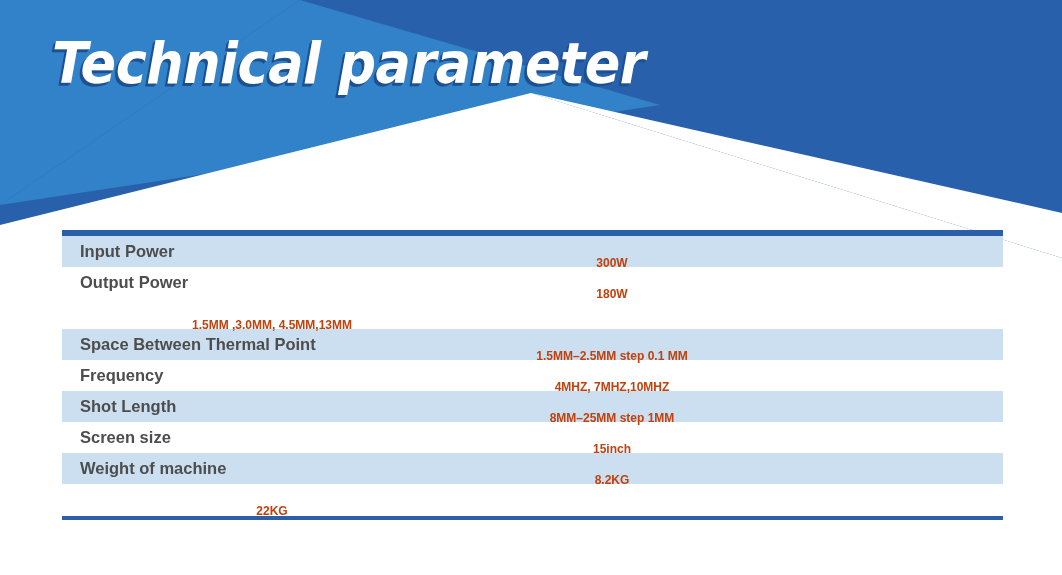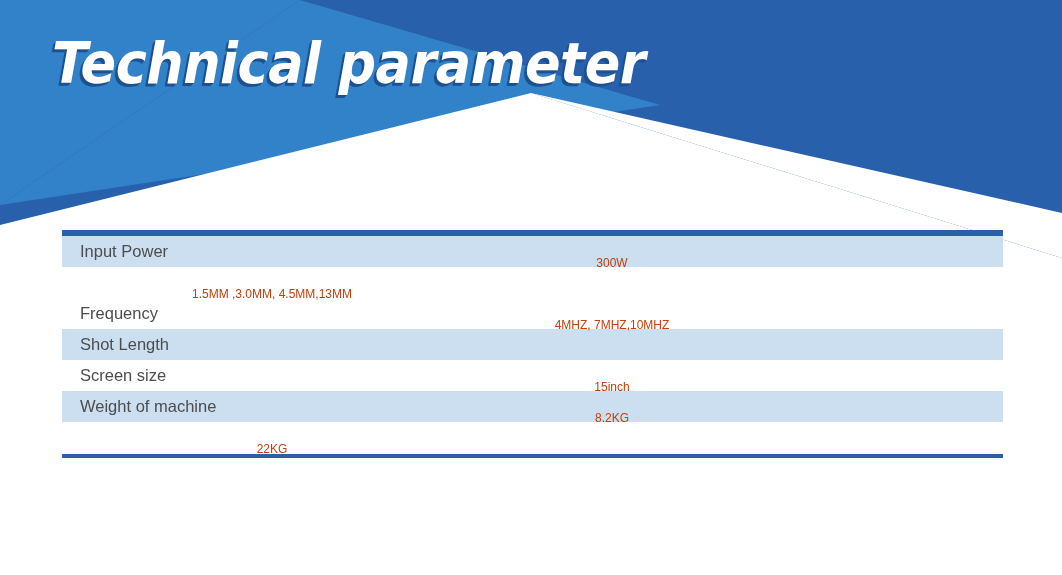--- a/index.html
+++ b/index.html
@@ -75,20 +75,21 @@
     margin-top: 1px;
   }
   .spec-rows {
     width: 100%;
   }
   .spec-row {
     display: flex;
     align-items: center;
     height: 31px;
     background: #ffffff;
+    font-weight: bold;
   }
   .spec-row.alt {
     background: #cbdff0;
   }
   .spec-label {
     flex: 0 0 340px;
     padding-left: 18px;
     box-sizing: border-box;
     font-size: 16.5px;
     color: #4d4d4d;
@@ -124,30 +125,41 @@
 
   <div class="spec-table">
     <div class="table-top-rule"></div>
     <div class="spec-rows">
         <div class="spec-row alt">
           <div class="spec-label">Input Power</div>
           <div class="spec-value">300W</div>
           <div class="spec-pad"></div>
         </div>
         <div class="spec-row">
+          <div class="spec-label">Output Power</div>
+          <div class="spec-value">180W</div>
+          <div class="spec-pad"></div>
+        </div>
+        <div class="spec-row">
           <div class="spec-value">1.5MM ,3.0MM, 4.5MM,13MM</div>
+          <div class="spec-pad"></div>
+        </div>
+        <div class="spec-row alt">
+          <div class="spec-label">Space Between Thermal Point</div>
+          <div class="spec-value">1.5MM–2.5MM step 0.1 MM</div>
           <div class="spec-pad"></div>
         </div>
         <div class="spec-row">
           <div class="spec-label">Frequency</div>
           <div class="spec-value">4MHZ, 7MHZ,10MHZ</div>
           <div class="spec-pad"></div>
         </div>
         <div class="spec-row alt">
           <div class="spec-label">Shot Length</div>
+          <div class="spec-value">8MM–25MM step 1MM</div>
           <div class="spec-pad"></div>
         </div>
         <div class="spec-row">
           <div class="spec-label">Screen size</div>
           <div class="spec-value">15inch</div>
           <div class="spec-pad"></div>
         </div>
         <div class="spec-row alt">
           <div class="spec-label">Weight of machine</div>
           <div class="spec-value">8.2KG</div>

